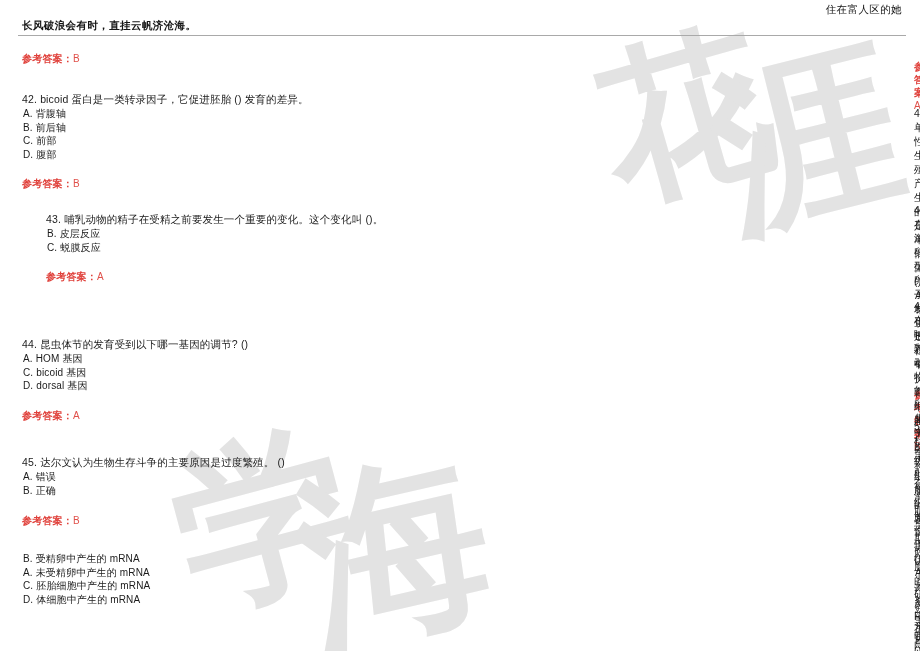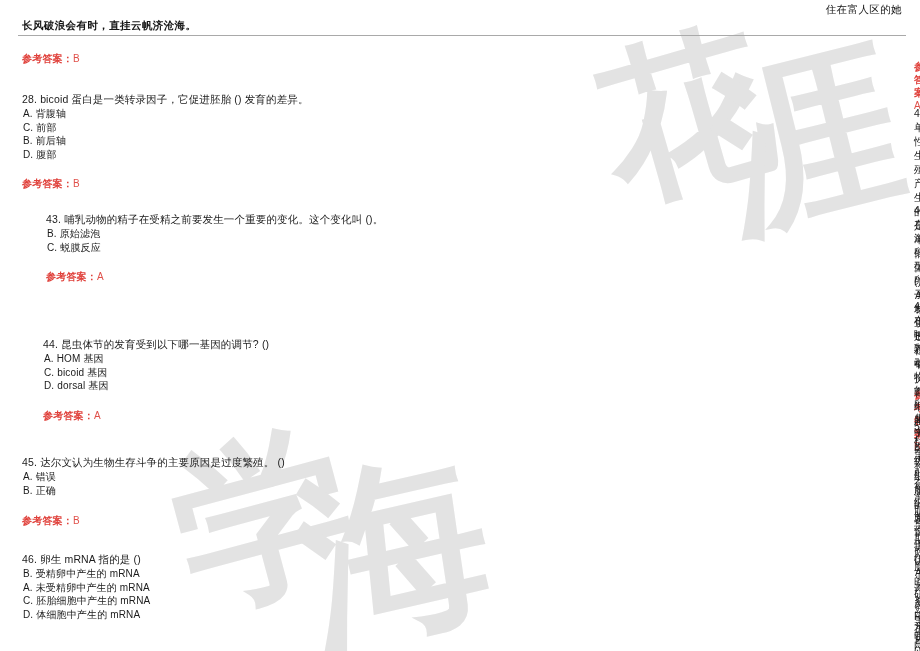--- a/index.html
+++ b/index.html
@@ -196,52 +196,51 @@
 
   <div class="content">
 
     <div class="col col-left">
 
       <div class="q-answer standalone-answer" style="left:22px; top:12px;">
         <span class="ans-label">参考答案：</span><span class="ans-val">B</span>
       </div>
 
       <div class="qblock" style="top:52px;">
-        <p class="q-stem"><span>28.</span> <span>bicoid 蛋白是一类转录因子，它促进胚胎 () 发育的差异。</span></p>
+        <p class="q-stem"><span>42.</span> <span>bicoid 蛋白是一类转录因子，它促进胚胎 () 发育的差异。</span></p>
         <p class="q-opt">A. 背腹轴</p>
+        <p class="q-opt">B. 前后轴</p>
         <p class="q-opt">C. 前部</p>
-        <p class="q-opt">B. 前后轴</p>
         <p class="q-opt">D. 腹部</p>
         <p class="q-answer" style="margin-top:16px;"><span class="ans-label">参考答案：</span><span class="ans-val">B</span></p>
       </div>
 
       <div class="qblock" style="top:172px;margin-left:24px;">
         <p class="q-stem"><span>43.</span> <span>哺乳动物的精子在受精之前要发生一个重要的变化。这个变化叫 ()。</span></p>
-        <p class="q-opt">B. 原始滤泡</p>
+        <p class="q-opt">B. 皮层反应</p>
         <p class="q-opt">C. 蜕膜反应</p>
         <p class="q-answer" style="margin-top:16px;"><span class="ans-label">参考答案：</span><span class="ans-val">A</span></p>
       </div>
 
-      <div class="qblock" style="top:297px;margin-left:21px;">
+      <div class="qblock" style="top:297px;">
         <p class="q-stem"><span>44.</span> <span>昆虫体节的发育受到以下哪一基因的调节? ()</span></p>
         <p class="q-opt">A. HOM 基因</p>
         <p class="q-opt">C. bicoid 基因</p>
         <p class="q-opt">D. dorsal 基因</p>
         <p class="q-answer" style="margin-top:16px;"><span class="ans-label">参考答案：</span><span class="ans-val">A</span></p>
       </div>
 
       <div class="qblock" style="top:415px;">
         <p class="q-stem"><span>45.</span> <span>达尔文认为生物生存斗争的主要原因是过度繁殖。 ()</span></p>
         <p class="q-opt">A. 错误</p>
         <p class="q-opt">B. 正确</p>
         <p class="q-answer" style="margin-top:17px;"><span class="ans-label">参考答案：</span><span class="ans-val">B</span></p>
       </div>
 
       <div class="qblock" style="top:512px;">
-        <p class="q-stem"><span>46.</span> <span>卵生 mRNA 指的是 ()</span></p>
         <p class="q-opt">B. 受精卵中产生的 mRNA</p>
         <p class="q-opt">A. 未受精卵中产生的 mRNA</p>
         <p class="q-opt">C. 胚胎细胞中产生的 mRNA</p>
         <p class="q-opt">D. 体细胞中产生的 mRNA</p>
       </div>
 
     </div>
 
     <div class="col col-right">
 

